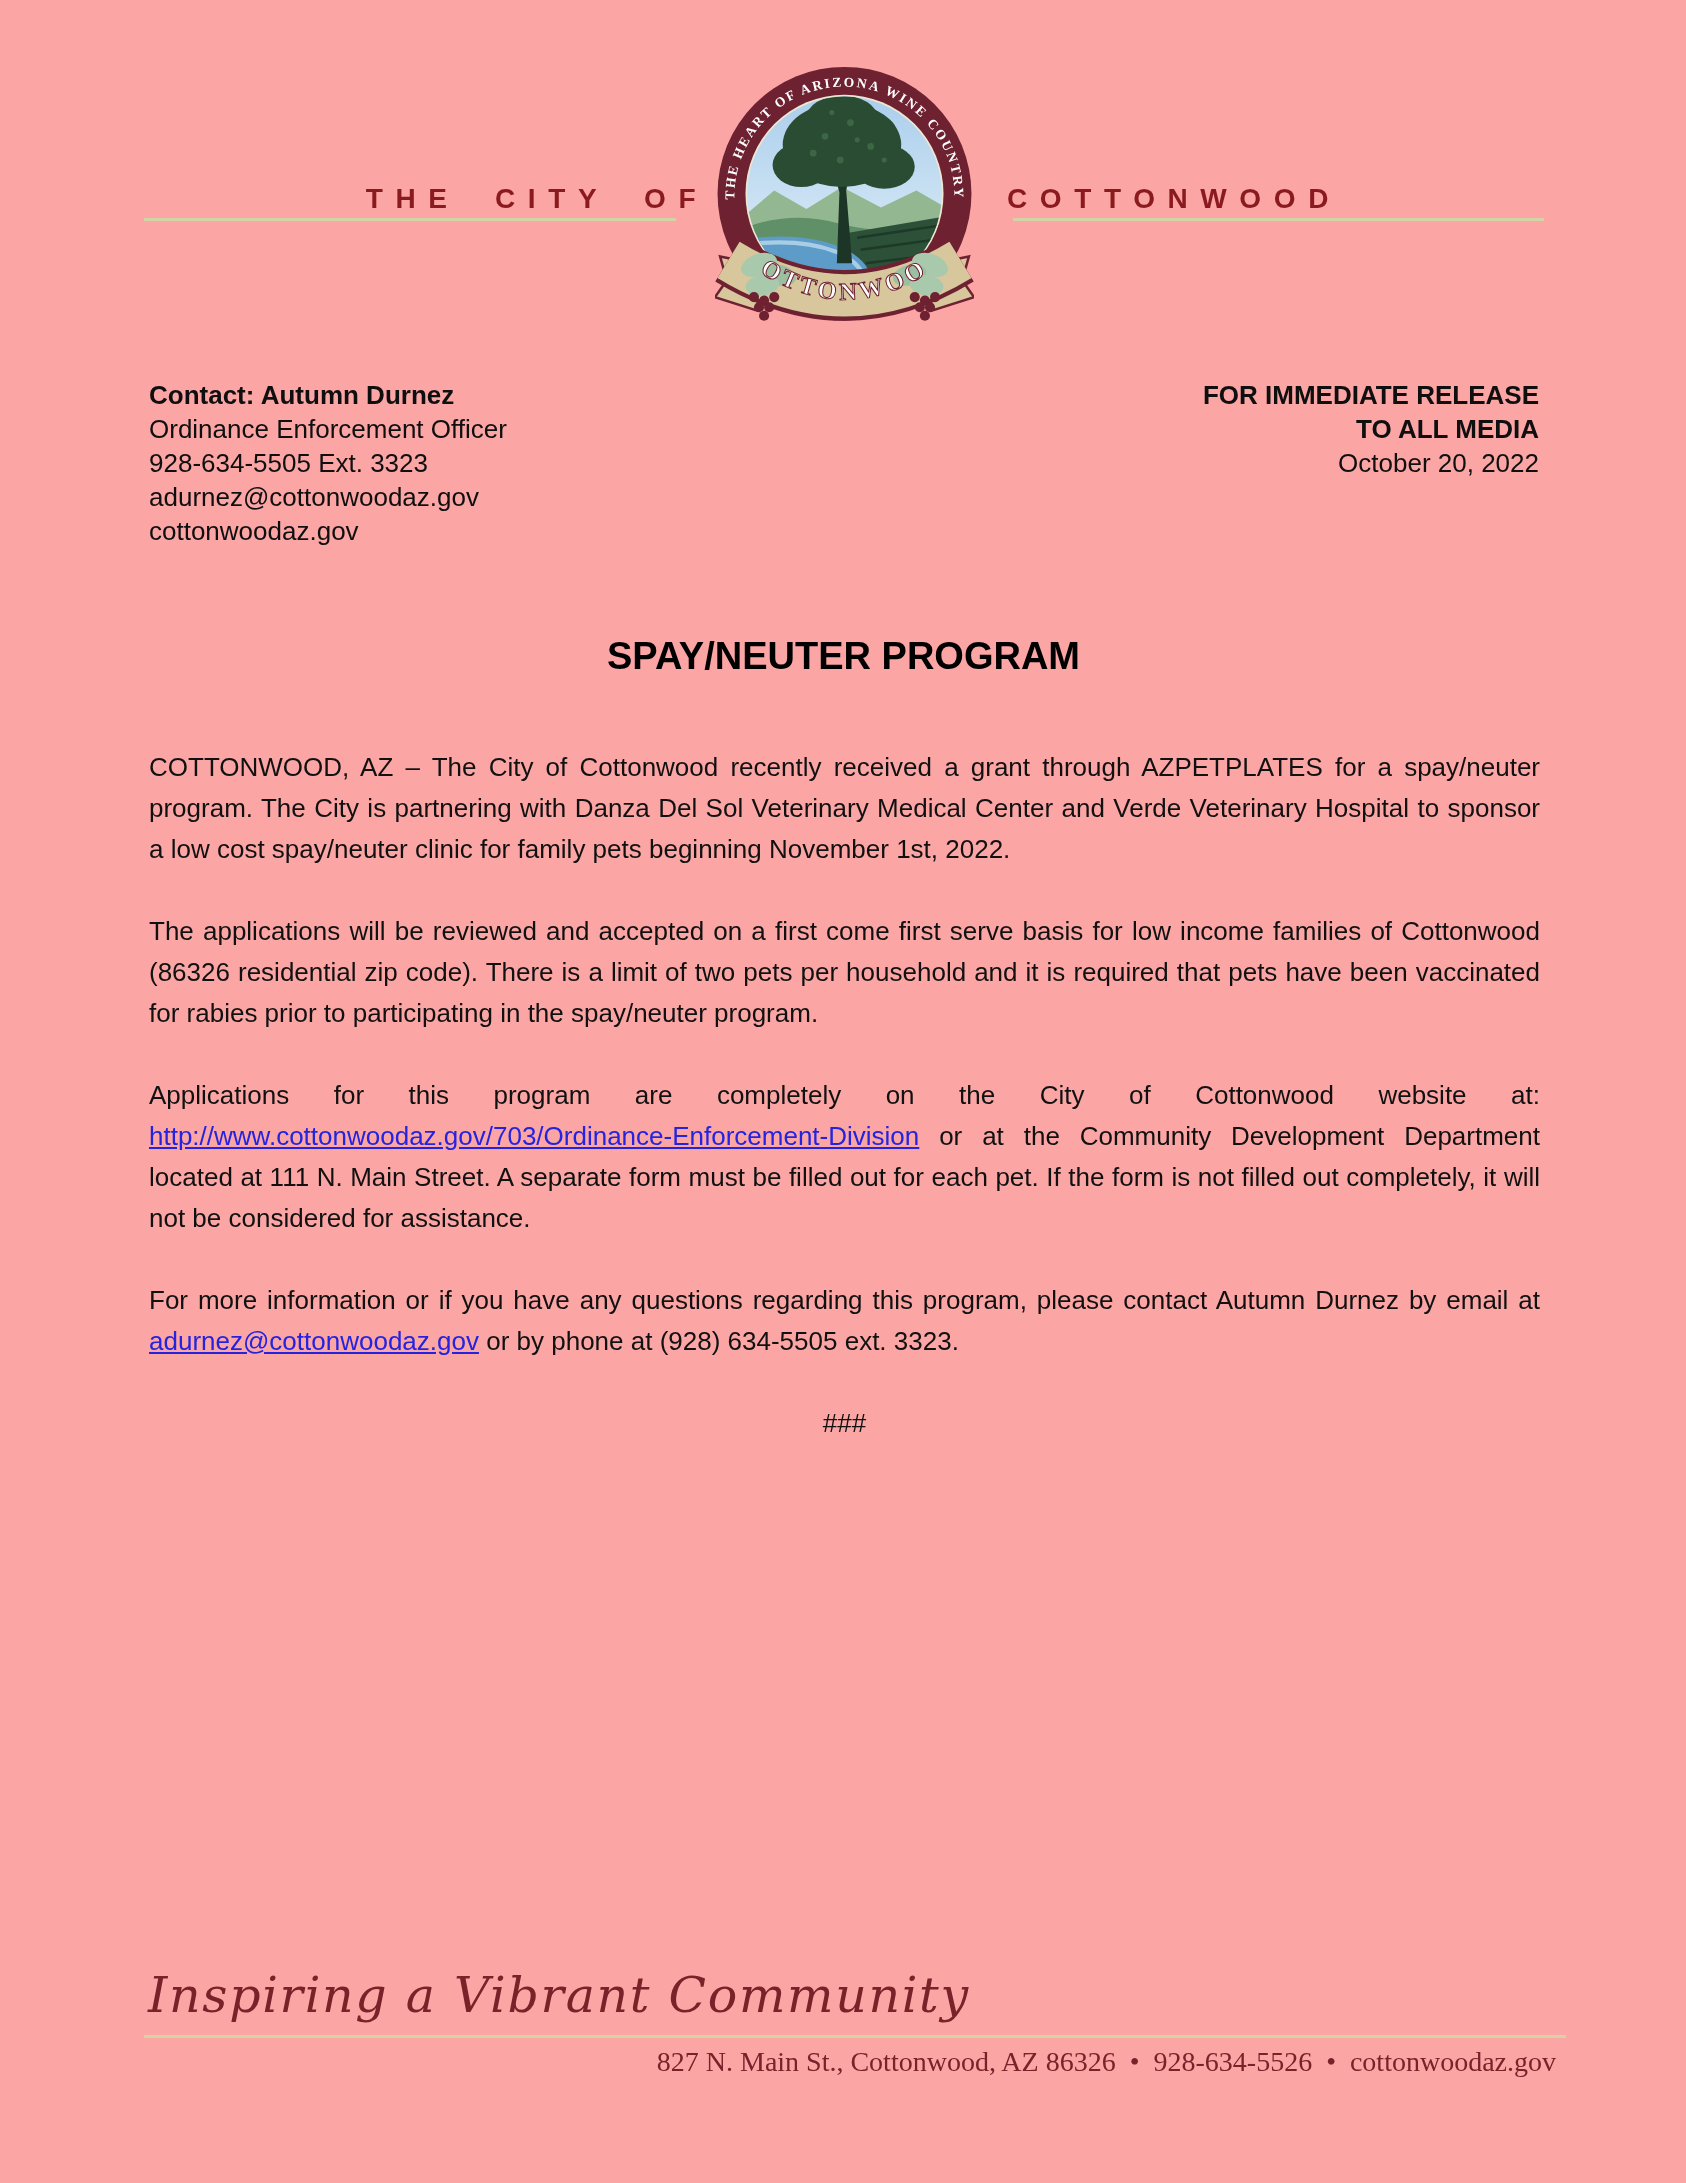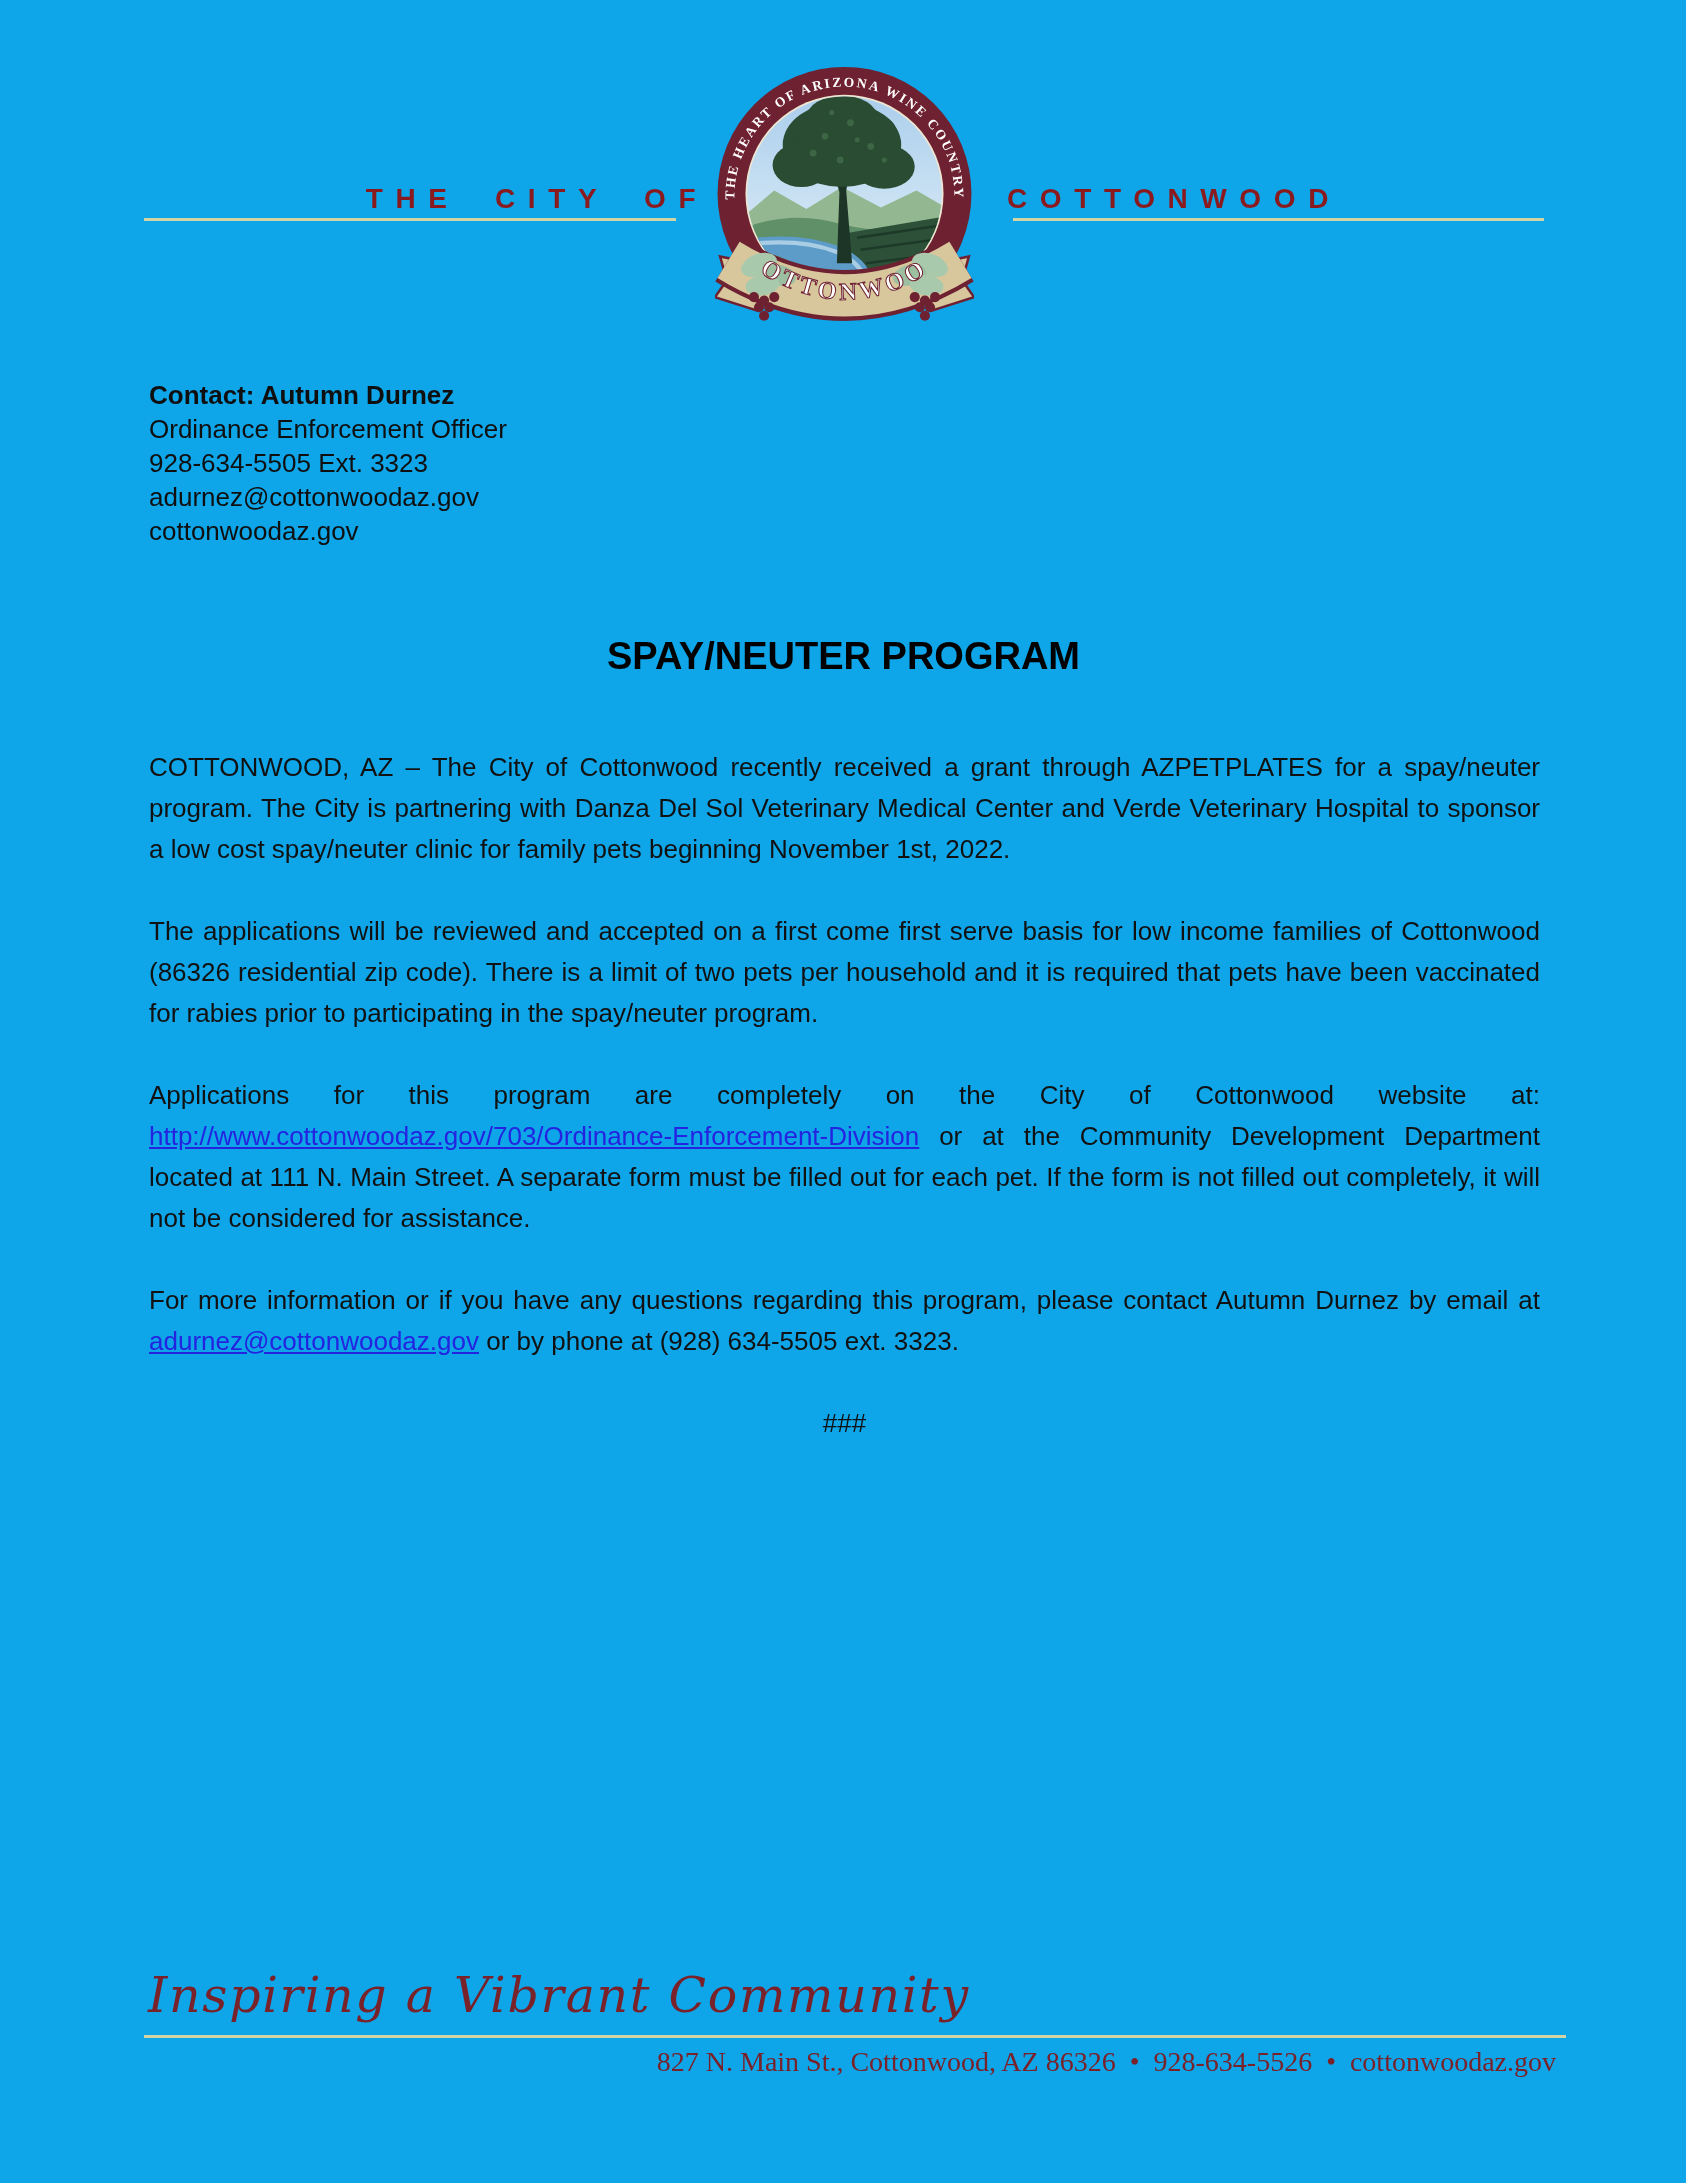--- a/index.html
+++ b/index.html
@@ -1,17 +1,17 @@
 <!DOCTYPE html>
 <html style="font-size:13.4px"><head>
 <meta charset="utf-8">
 <style>
   html,body { margin:0; padding:0; background:#888; }
   .page {
-    position:relative; width:1687px; height:2183px; background:#0ea5e9;
+    position:relative; width:1687px; height:2183px; background:#fca5a5;
     font-family:"Liberation Sans", sans-serif; color:#0f0f0f;
     margin:0 auto; overflow:hidden;
   }
   
   .hdr-text {
     position:absolute; top:183px; transform:translateX(-50%);
     font-size:28px; font-weight:600; color:#8a1a1e;
     letter-spacing:12.6px; word-spacing:15px; white-space:nowrap;
   }
   .hdr-left  { left:537px; }
@@ -168,20 +168,25 @@
   </svg>
 
   <div class="contact">
     <div class="name">Contact: Autumn Durnez</div>
     <div class="role">Ordinance Enforcement Officer</div>
     <div>928-634-5505 Ext. 3323</div>
     <div>adurnez@cottonwoodaz.gov</div>
     <div>cottonwoodaz.gov</div>
   </div>
 
+  <div class="release">
+    <div class="b">FOR IMMEDIATE RELEASE</div>
+    <div class="b">TO ALL MEDIA</div>
+    <div>October 20, 2022</div>
+  </div>
 
   <div class="doc-title">SPAY/NEUTER PROGRAM</div>
 
   <div class="body-copy">
     <p>COTTONWOOD, AZ – The City of Cottonwood recently received a grant through AZPETPLATES for a spay/neuter program. The City is partnering with Danza Del Sol Veterinary Medical Center and Verde Veterinary Hospital to sponsor a low cost spay/neuter clinic for family pets beginning November 1st, 2022.</p>
     <p>The applications will be reviewed and accepted on a first come first serve basis for low income families of Cottonwood (86326 residential zip code). There is a limit of two pets per household and it is required that pets have been vaccinated for rabies prior to participating in the spay/neuter program.</p>
     <p><span>Applications for this program are completely on the City of Cottonwood website at:</span>
       <a href="#">http://www.cottonwoodaz.gov/703/Ordinance-Enforcement-Division</a>
       <span>or at the Community Development Department located at 111 N. Main Street. A separate form must be filled out for each pet. If the form is not filled out completely, it will not be considered for assistance.</span></p>
     <p><span>For more information or if you have any questions regarding this program, please contact Autumn Durnez by email at</span>

